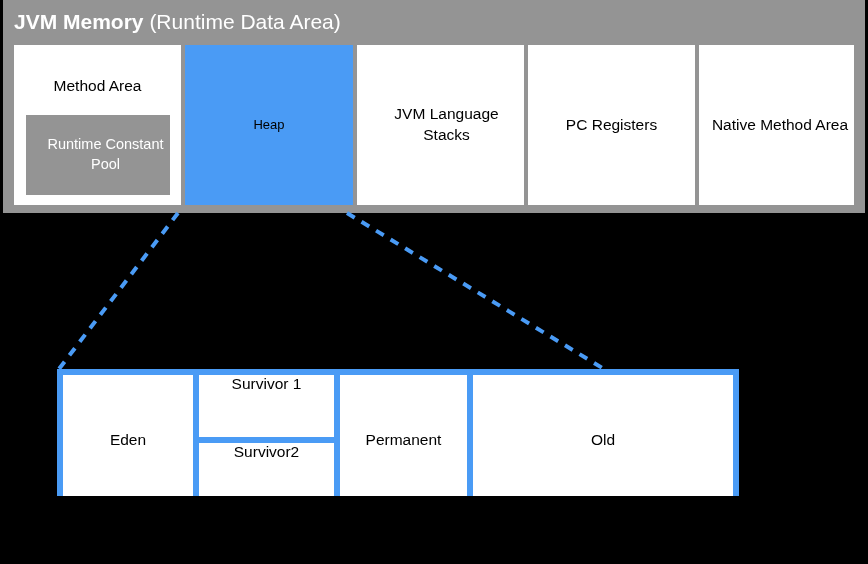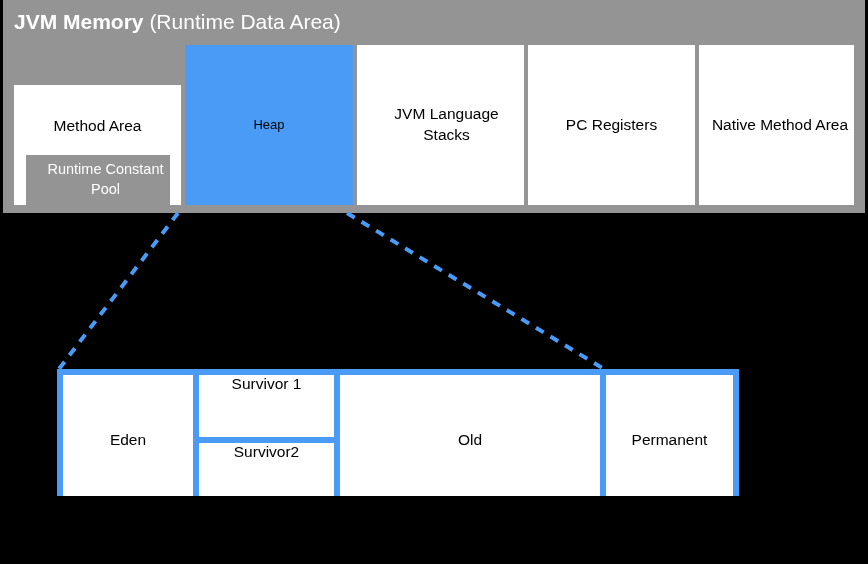--- a/index.html
+++ b/index.html
@@ -60,21 +60,21 @@
     background: #ffffff;
     box-sizing: border-box;
     display: flex;
     align-items: center;
     justify-content: center;
     text-align: center;
     font-size: 15.5px;
     color: #000000;
     line-height: 1.35;
   }
-  .jvm-cell.w-method   { flex: 0 0 167px; margin-top: 40px; }
+  .jvm-cell.w-method   { flex: 0 0 167px; }
   .jvm-cell.w-heap     { flex: 0 0 168px; background: #4a9bf5; }
   .jvm-cell.w-stacks   { flex: 0 0 167px; padding-left: 12px; }
   .jvm-cell.w-pc       { flex: 0 0 167px; }
   .jvm-cell.w-native   { flex: 1 1 auto; padding-left: 7px; }
 
   .method-area-wrap {
     position: absolute;
     inset: 0;
     display: flex;
     flex-direction: column;
@@ -223,28 +223,28 @@
 
       <div class="hd-surv-col">
         <div class="hd-surv">
           <span>Survivor 1</span>
         </div>
         <div class="hd-surv">
           <span>Survivor2</span>
         </div>
       </div>
 
+      <div class="hd-cell hd-perm">
+        <span>Permanent</span>
+      </div>
+
       <div class="hd-cell hd-old">
         <span>Old</span>
       </div>
 
-      <div class="hd-cell hd-perm">
-        <span>Permanent</span>
-      </div>
-
     </div>
   </div>
 
   <svg class="measure" viewBox="0 0 290 42" width="290" height="42">
 
     <line x1="2" y1="2" x2="2" y2="32" stroke="#2f8cf0" stroke-width="3"></line>
 
     <line x1="278" y1="2" x2="278" y2="32" stroke="#2f8cf0" stroke-width="3"></line>
 
     <line x1="8" y1="17" x2="272" y2="17" stroke="#4a9bf5" stroke-width="3"></line>

